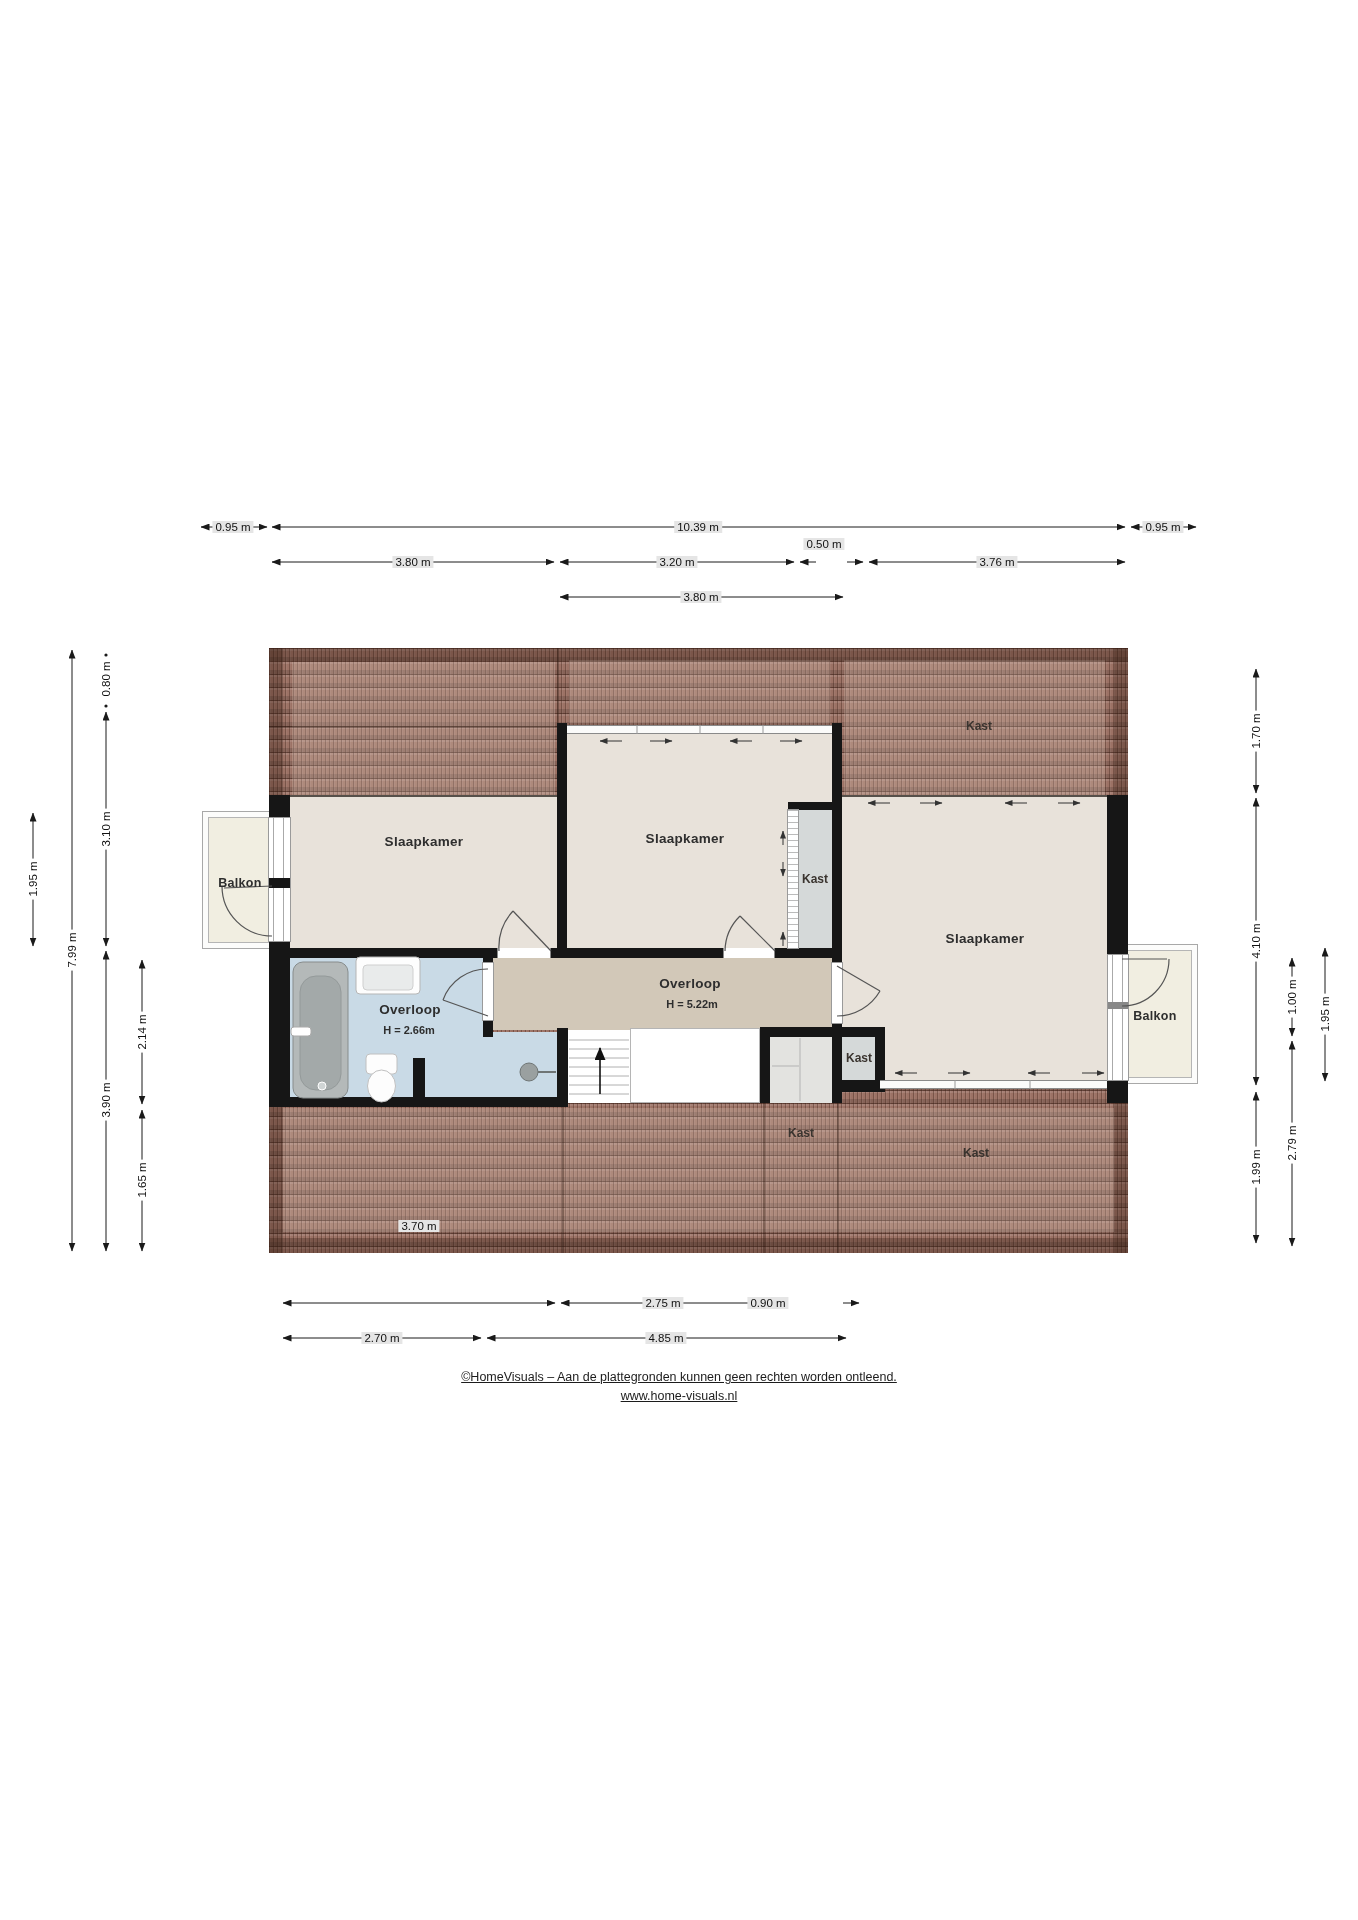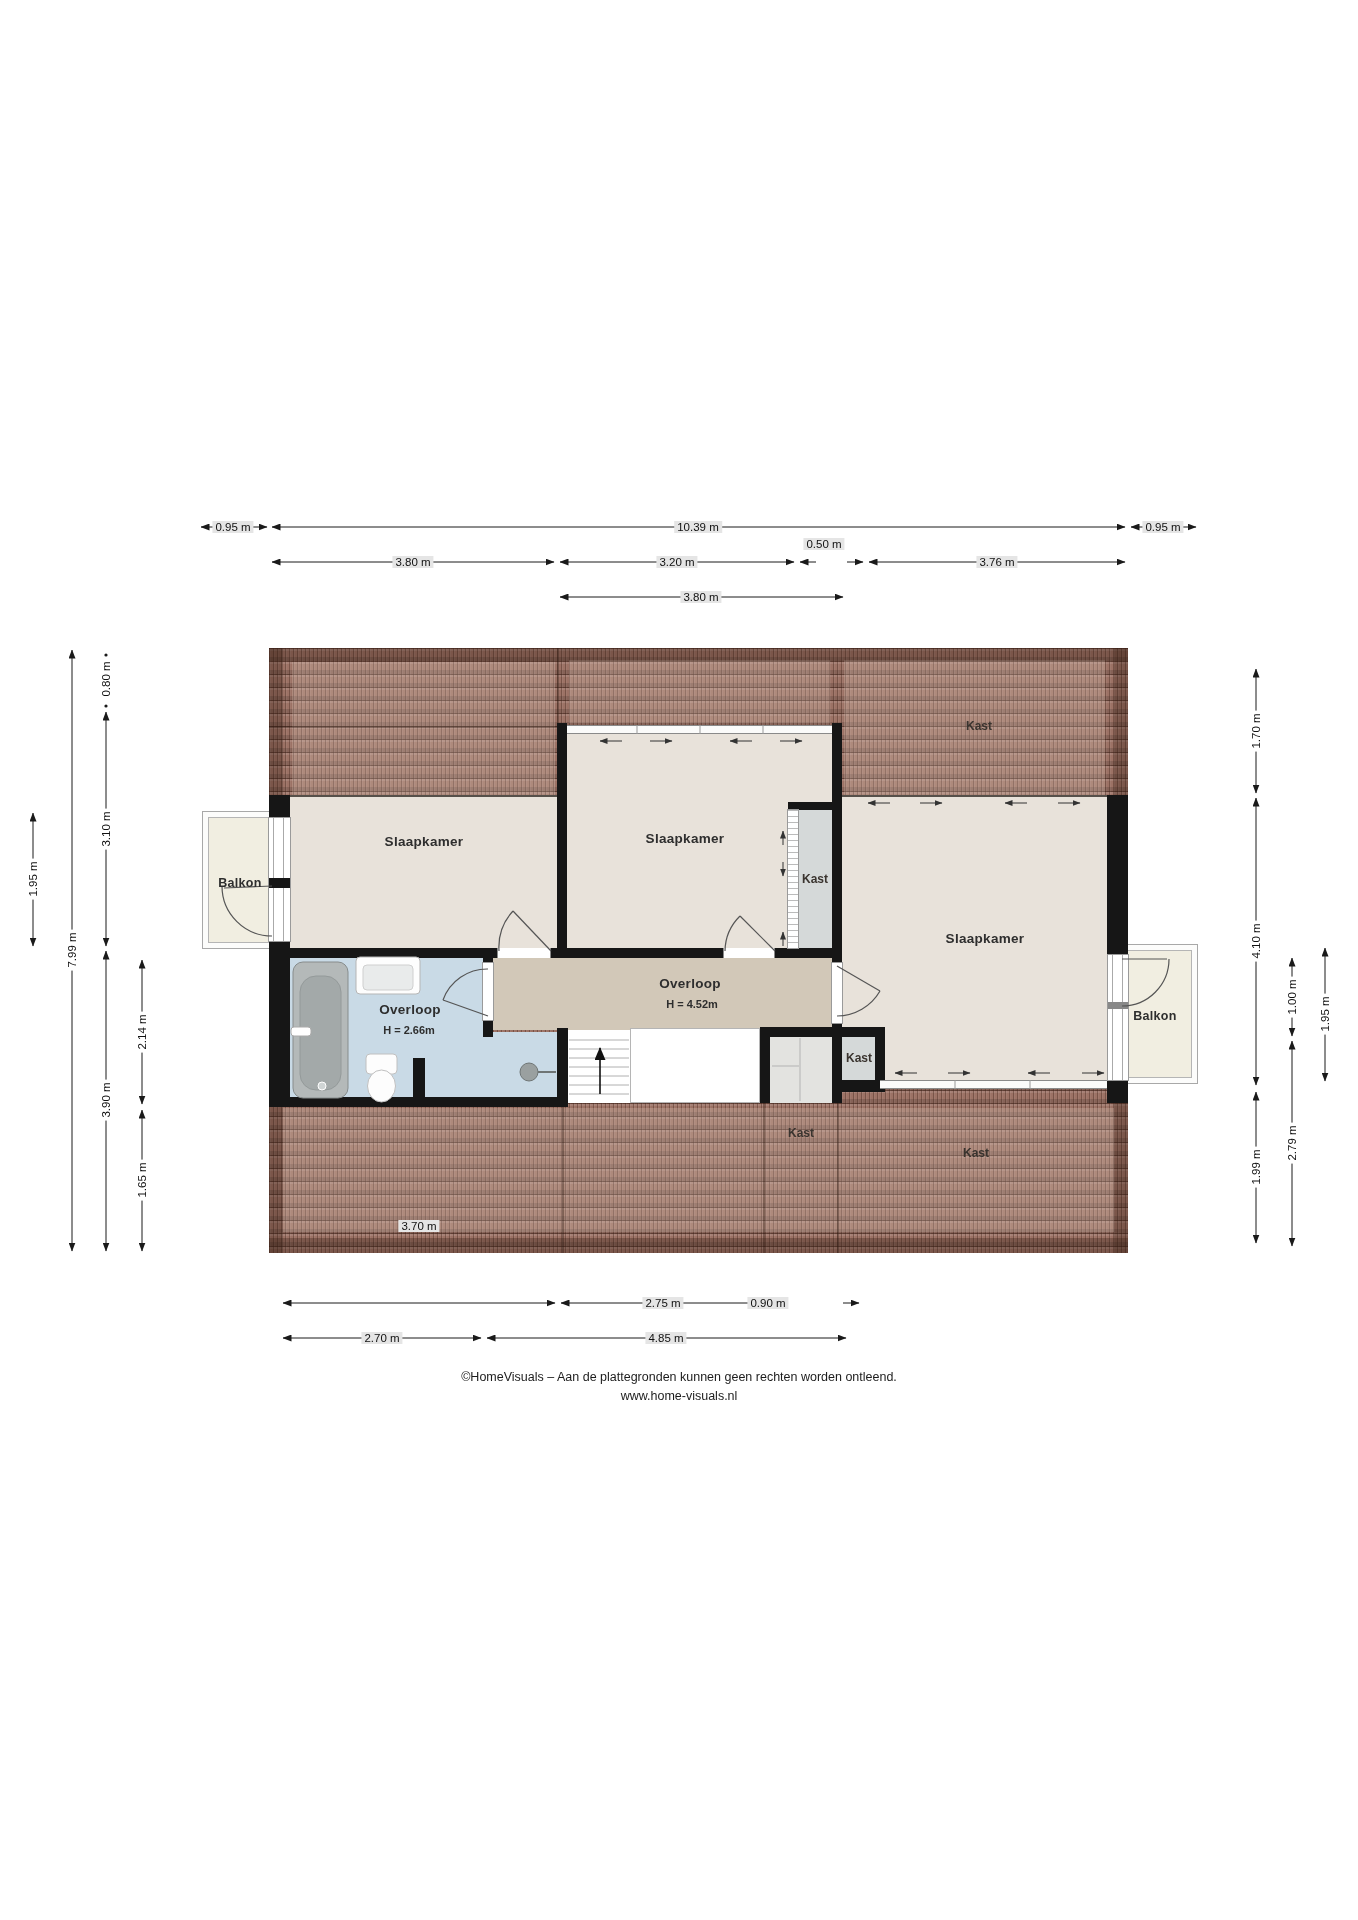--- a/index.html
+++ b/index.html
@@ -43,21 +43,21 @@
     box-shadow:inset 0 0 0 1px #b5b5b5;box-sizing:border-box;}
   
   .lbl{position:absolute;transform:translate(-50%,-50%);color:#2e2e2e;white-space:nowrap;font-weight:bold;}
   .room{font-size:13.5px;letter-spacing:.3px;}
   .small{font-size:11px;}
   .kast{font-size:12px;color:#3a342f;}
   .dimlbl{position:absolute;transform:translate(-50%,-50%);font-size:11.5px;color:#111;
     background:#e5e5e5;padding:0 3px;white-space:nowrap;}
   .vdimlbl{position:absolute;transform:translate(-50%,-50%) rotate(-90deg);font-size:11.5px;color:#111;
     background:#fff;padding:0 3px;white-space:nowrap;}
-  .footer{position:absolute;transform:translate(-50%,-50%);font-size:12.5px;color:#1c1c1c;white-space:nowrap;}
+  .footer{position:absolute;transform:translate(-50%,-50%);font-size:12.5px;color:#1c1c1c;white-space:nowrap;text-decoration:underline;}
   svg.overlay{position:absolute;left:0;top:0;pointer-events:none;}
 </style>
 </head>
 <body>
 
 <div id="page">
 
   <div id="roof"></div>
   <div class="atticLight" style="left:292px;top:662px;width:263px;height:133px"></div>
   <div class="atticLight" style="left:569px;top:660px;width:261px;height:63px"></div>
@@ -243,21 +243,21 @@
       <line x1="1325" y1="948" x2="1325" y2="1081" marker-start="url(#ah)" marker-end="url(#ah)"></line>
     </g>
   </svg>
 
   <span class="lbl room" style="left:424px;top:841px">Slaapkamer</span>
   <span class="lbl room" style="left:685px;top:838px">Slaapkamer</span>
   <span class="lbl room" style="left:985px;top:938px">Slaapkamer</span>
   <span class="lbl room" style="left:410px;top:1009px">Overloop</span>
   <span class="lbl small" style="left:409px;top:1030px">H = 2.66m</span>
   <span class="lbl room" style="left:690px;top:983px">Overloop</span>
-  <span class="lbl small" style="left:692px;top:1004px">H = 4.52m</span>
+  <span class="lbl small" style="left:692px;top:1004px">H = 5.22m</span>
   <span class="lbl room" style="left:240px;top:883px;font-size:12.5px">Balkon</span>
   <span class="lbl room" style="left:1155px;top:1016px;font-size:12.5px">Balkon</span>
   <span class="lbl kast" style="left:815px;top:879px">Kast</span>
   <span class="lbl kast" style="left:859px;top:1058px">Kast</span>
   <span class="lbl kast" style="left:979px;top:726px">Kast</span>
   <span class="lbl kast" style="left:801px;top:1133px">Kast</span>
   <span class="lbl kast" style="left:976px;top:1153px">Kast</span>
 
   <span class="dimlbl" style="left:233px;top:527px">0.95 m</span>
   <span class="dimlbl" style="left:698px;top:527px">10.39 m</span>

